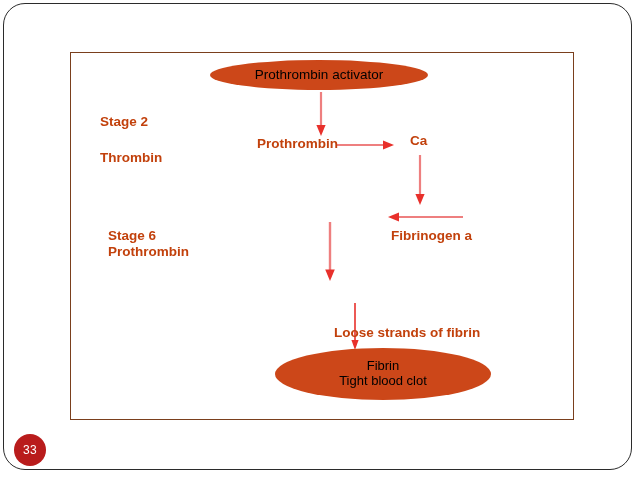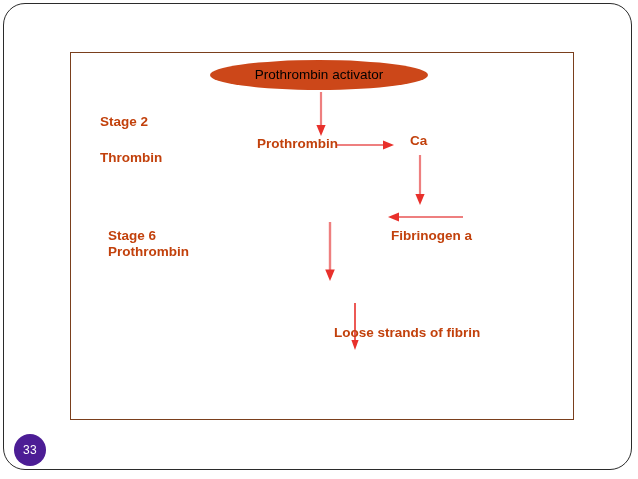--- a/index.html
+++ b/index.html
@@ -47,21 +47,21 @@
   }
 
   
   #page-badge {
     position: absolute;
     left: 14px;
     top: 434px;
     width: 32px;
     height: 32px;
     border-radius: 50%;
-    background: #4c1d95;
+    background: #b91c1c;
     color: #ffffff;
     font-size: 12px;
     font-weight: normal;
     display: flex;
     align-items: center;
     justify-content: center;
     letter-spacing: 0.3px;
   }
 
   
@@ -196,18 +196,24 @@
 
   <div class="label" id="label-fibrinogen-a">
     <span>Fibrinogen a</span>
   </div>
 
 
   <div class="label" id="label-loose-strands">
     <span>Loose strands of fibrin</span>
   </div>
 
+  <div class="node-ellipse" id="ellipse-fibrin-clot">
+    <span class="ellipse-lines">
+      <span>Fibrin</span>
+      <span>Tight blood clot</span>
+    </span>
+  </div>
 
   <div id="page-badge">
     <span>33</span>
   </div>
 
 </div>
 
 </body></html>

